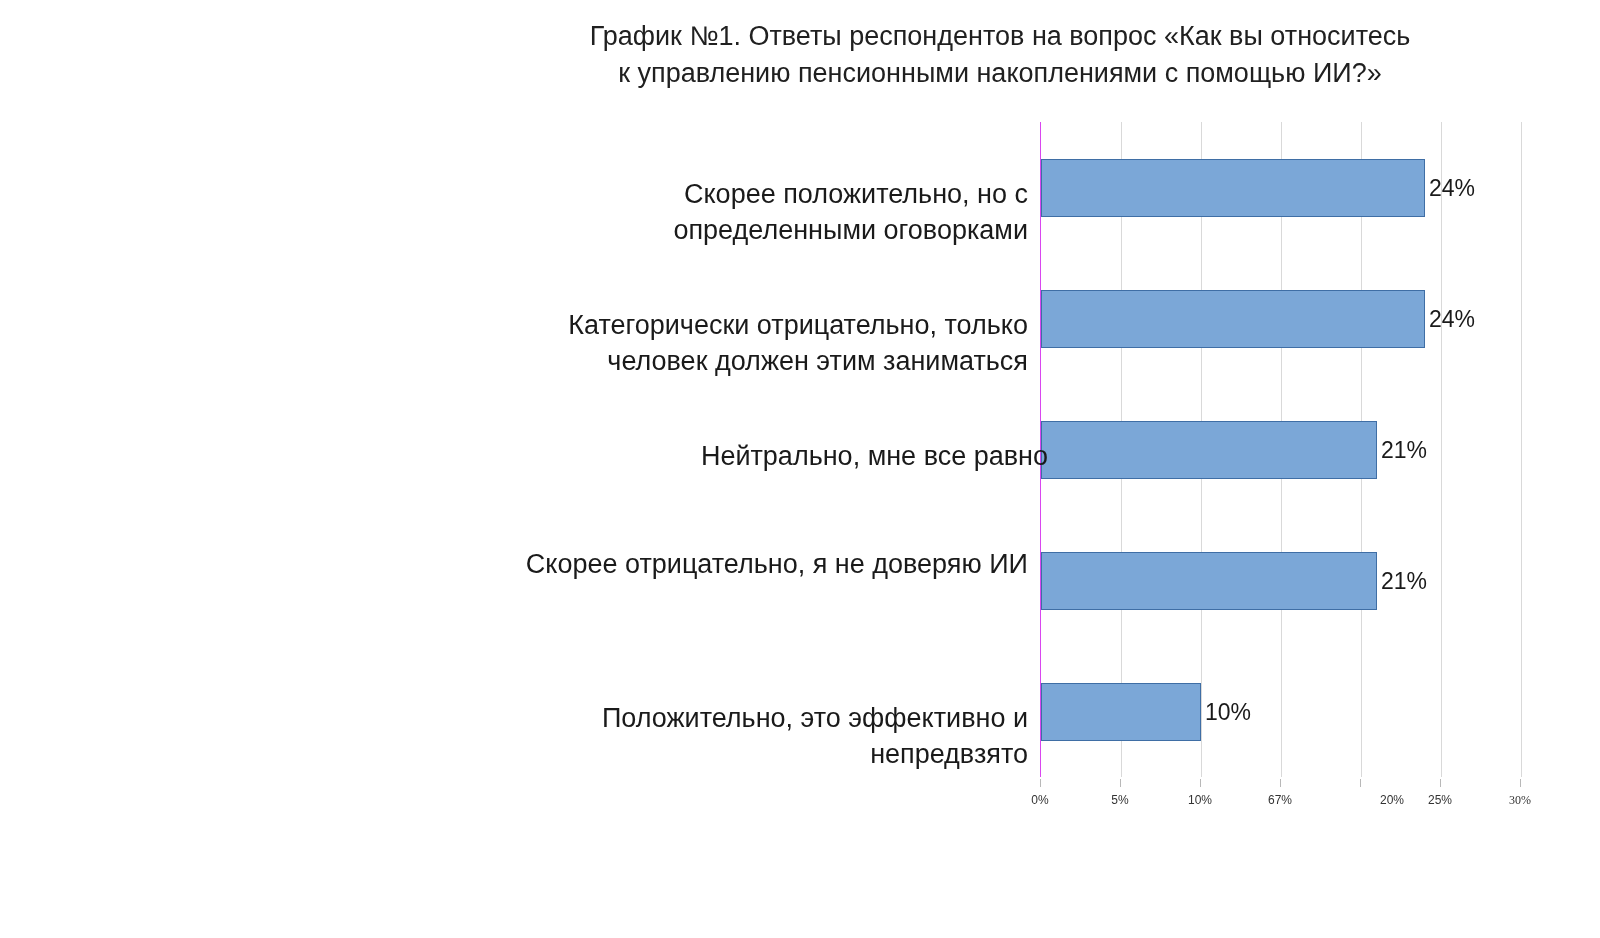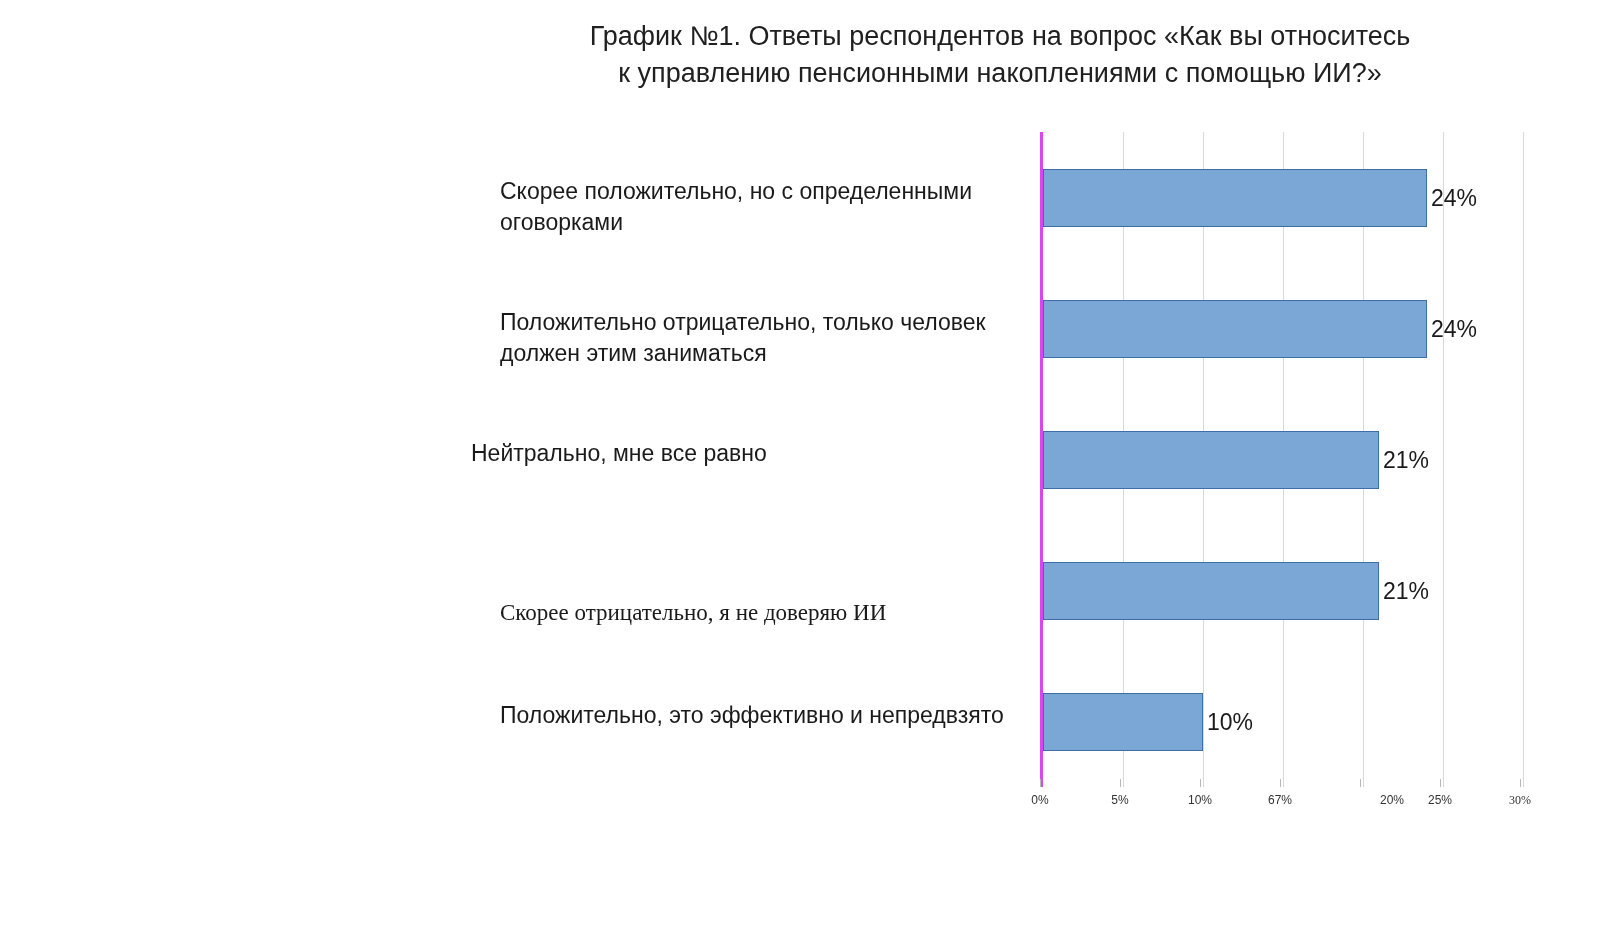--- a/index.html
+++ b/index.html
@@ -27,24 +27,24 @@
     text-align: center;
     font-size: 27px;
     line-height: 1.38;
     color: #202020;
     white-space: pre-line;
   }
   
   #plot {
     position: absolute;
     left: 1040px;
-    top: 132px;
+    top: 122px;
     width: 480px;
     height: 655px;
-    border-left: 3px solid #d946ef;
+    border-left: 1px solid #d946ef;
   }
   .gridline {
     position: absolute;
     top: 0;
     bottom: 0;
     width: 1px;
     background: #d9d9d9;
   }
   .bar-row {
     position: absolute;
@@ -66,21 +66,22 @@
     transform: translateY(-50%);
     font-size: 23px;
     color: #1a1a1a;
     white-space: nowrap;
     padding-left: 4px;
   }
   
   .cat-label {
     position: absolute;
     right: 1572px;  
-    font-size: 23px;
+    text-align: right;
+    font-size: 27px;
     line-height: 1.35;
     color: #1a1a1a;
   }
   
   #xaxis {
     position: absolute;
     left: 1040px;
     top: 787px;
     width: 480px;
     height: 28px;
@@ -133,23 +134,23 @@
         <div class="bar-value" style="left: 336px;">21%</div>
       </div>
       <div class="bar-row" style="top: 560.5px; height: 58px;">
         <div class="bar" style="width: 160px; background: rgb(123, 167, 215); border-color: rgb(63, 110, 165);"></div>
         <div class="bar-value" style="left: 160px;">10%</div>
       </div>
     </div>
 
   <div id="labels-layer">
       <div class="cat-label" style="top: 175.5px; left: 500px; width: 528px; right: auto;">Скорее положительно, но с определенными оговорками</div>
-      <div class="cat-label" style="top: 306.5px; left: 500px; width: 528px; right: auto;">Положительно отрицательно, только человек должен этим заниматься</div>
-      <div class="cat-label" style="top: 437.5px; left: 471px; width: 528px; right: auto;">Нейтрально, мне все равно</div>
-      <div class="cat-label" style="top: 597px; left: 500px; width: 528px; right: auto; font-family: Liberation Serif, serif;">Скорее отрицательно, я не доверяю ИИ</div>
+      <div class="cat-label" style="top: 306.5px; left: 500px; width: 528px; right: auto;">Категорически отрицательно, только человек должен этим заниматься</div>
+      <div class="cat-label" style="top: 437.5px; left: 520px; width: 528px; right: auto;">Нейтрально, мне все равно</div>
+      <div class="cat-label" style="top: 546px; left: 500px; width: 528px; right: auto;">Скорее отрицательно, я не доверяю ИИ</div>
       <div class="cat-label" style="top: 699.5px; left: 500px; width: 528px; right: auto;">Положительно, это эффективно и непредвзято</div>
     </div>
 
   <div id="xaxis">
       <div class="axis-tick-mark" style="left: 0px;"></div>
       <div class="xtick" style="left: 0px;">0%</div>
       <div class="axis-tick-mark" style="left: 80px;"></div>
       <div class="xtick" style="left: 80px;">5%</div>
       <div class="axis-tick-mark" style="left: 160px;"></div>
       <div class="xtick" style="left: 160px;">10%</div>

